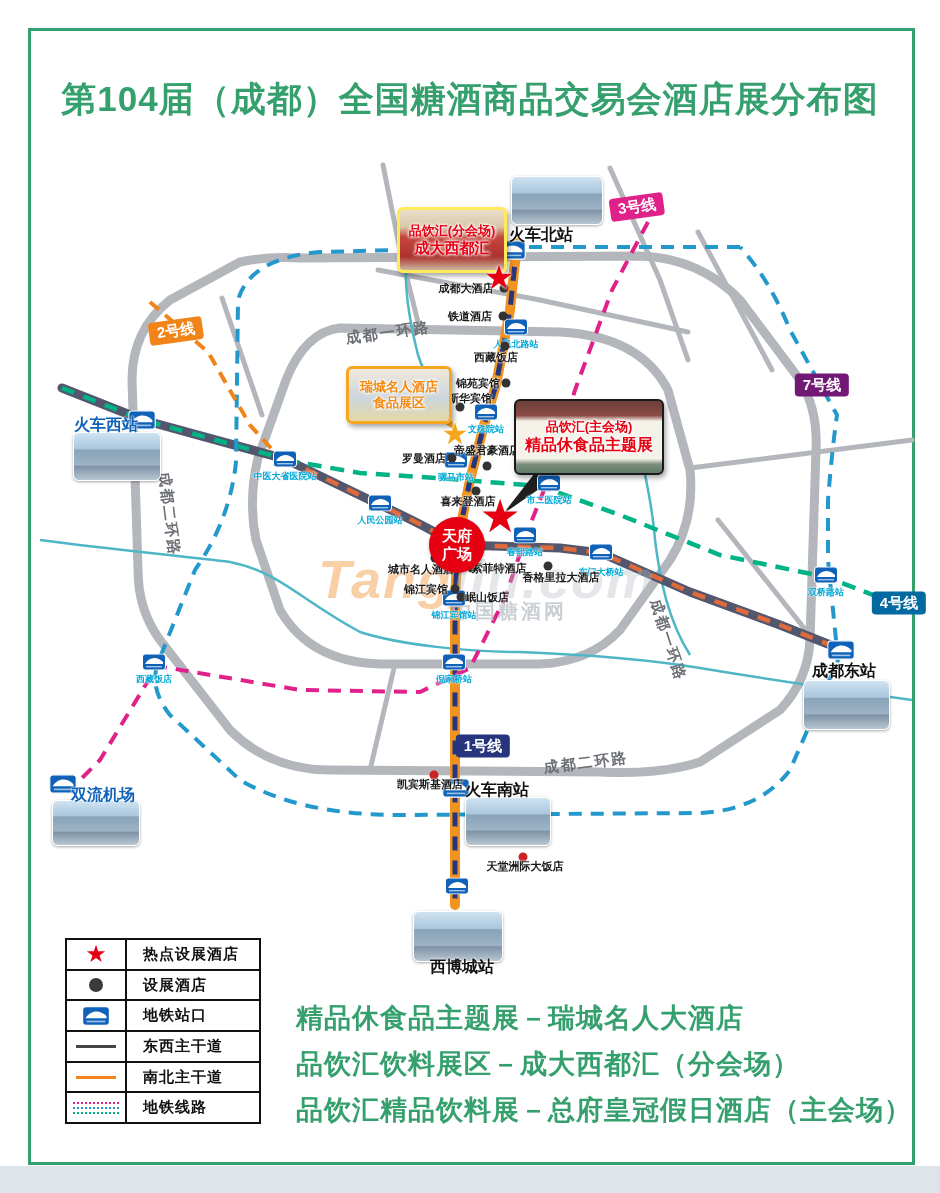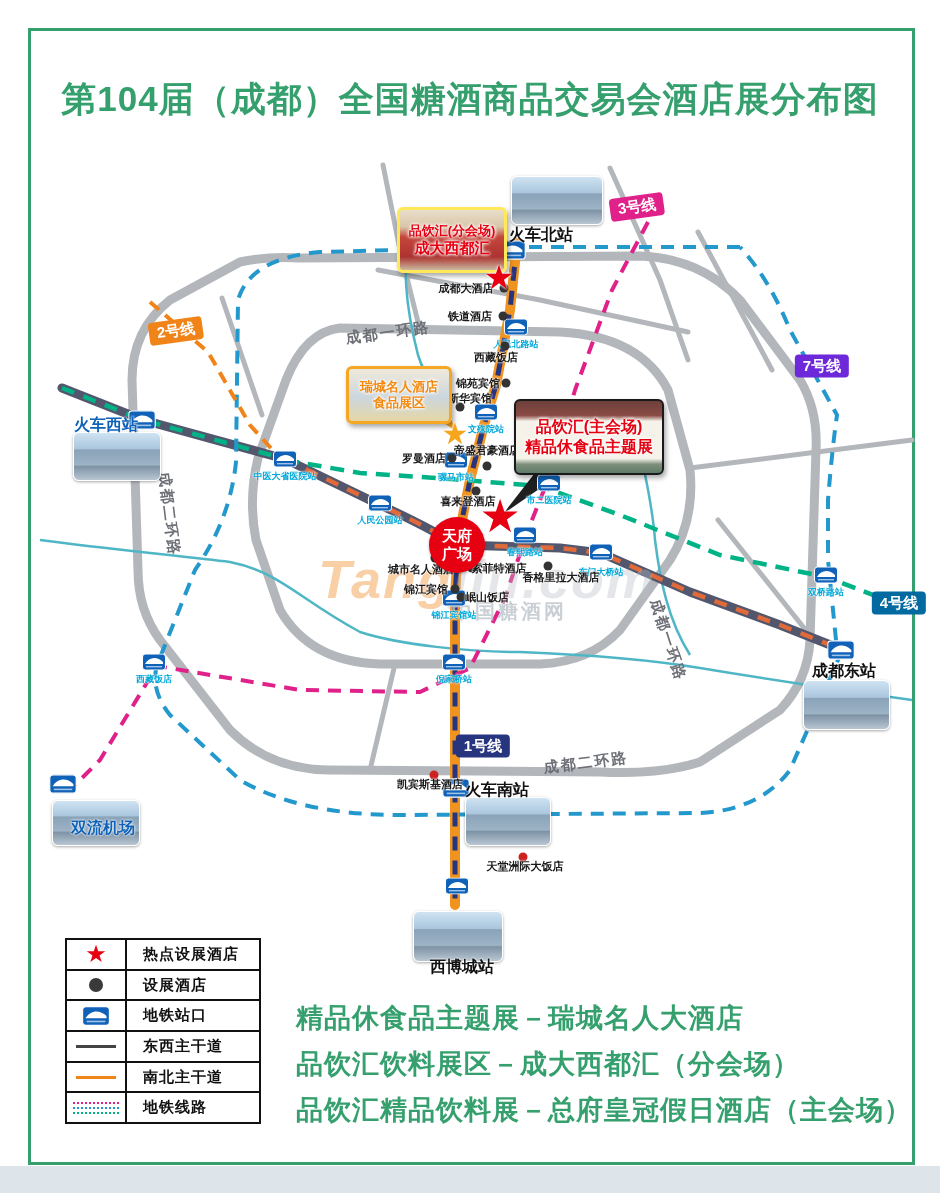--- a/index.html
+++ b/index.html
@@ -97,21 +97,21 @@
     <polygon points="428,412 444,404 457,432" fill="#f5a623"></polygon>
     <polygon points="538,469 568,469 503,514" fill="#1f1f1f"></polygon>
   </svg>
 
   <div id="wm-latin"><span class="a">Tang</span><span class="b">jiu.com</span></div>
   <div id="wm-cn">中国糖酒网</div>
 
   <div id="map-overlay">
       <div class="badge ctr" style="position: absolute; left: 176px; top: 331px; background: rgb(240, 132, 25); transform: translate(-50%, -50%) rotate(-8deg);">2号线</div>
       <div class="badge ctr" style="position: absolute; left: 637px; top: 207px; background: rgb(224, 33, 138); transform: translate(-50%, -50%) rotate(-8deg);">3号线</div>
-      <div class="badge ctr" style="position: absolute; left: 822px; top: 366px; background: #6d28d9; transform: translate(-50%, -50%) rotate(0deg);">7号线</div>
+      <div class="badge ctr" style="position: absolute; left: 822px; top: 385px; background: #701a75; transform: translate(-50%, -50%) rotate(0deg);">7号线</div>
       <div class="badge ctr" style="position: absolute; left: 899px; top: 603px; background: #0369a1; transform: translate(-50%, -50%) rotate(0deg);">4号线</div>
       <div class="badge ctr" style="position: absolute; left: 483px; top: 746px; background: rgb(39, 53, 126); transform: translate(-50%, -50%) rotate(0deg);">1号线</div>
       <div class="roadlab ctr" style="position: absolute; left: 388px; top: 333px; transform: translate(-50%, -50%) rotate(-8deg);">成都一环路</div>
       <div class="roadlab ctr" style="position: absolute; left: 668px; top: 640px; transform: translate(-50%, -50%) rotate(72deg);">成都一环路</div>
       <div class="roadlab ctr" style="position: absolute; left: 169px; top: 514px; transform: translate(-50%, -50%) rotate(83deg);">成都二环路</div>
       <div class="roadlab ctr" style="position: absolute; left: 586px; top: 763px; transform: translate(-50%, -50%) rotate(-7deg);">成都二环路</div>
       <div class="micon" style="position: absolute; left: 516px; top: 329px;"><svg width="24" height="17" viewBox="0 0 24 17">
           <rect x="0.5" y="0.5" width="23" height="16" rx="3" fill="#0f62b8" stroke="#fff"></rect>
           <path d="M3,10.5 C7,3.5 15,2.5 21,8.5 L21,10.5 Z" fill="#fff"></path>
           <rect x="4" y="12.5" width="16" height="1.4" fill="#9fc4e8"></rect>
@@ -217,21 +217,21 @@
         </svg></div>
       <div class="maj-lab ctr" style="position: absolute; left: 497px; top: 790px; color: rgb(17, 17, 17);">火车南站</div>
       <div class="photo" style="position: absolute; left: 413px; top: 911px; width: 88px; height: 49px;"></div>
       <div class="maj-lab ctr" style="position: absolute; left: 462px; top: 967px; color: rgb(17, 17, 17);">西博城站</div>
       <div class="photo" style="position: absolute; left: 52px; top: 800px; width: 86px; height: 44px;"></div>
       <div class="micon" style="position: absolute; left: 63px; top: 786px;"><svg width="27.599999999999998" height="19.549999999999997" viewBox="0 0 24 17">
           <rect x="0.5" y="0.5" width="23" height="16" rx="3" fill="#0f62b8" stroke="#fff"></rect>
           <path d="M3,10.5 C7,3.5 15,2.5 21,8.5 L21,10.5 Z" fill="#fff"></path>
           <rect x="4" y="12.5" width="16" height="1.4" fill="#9fc4e8"></rect>
         </svg></div>
-      <div class="maj-lab ctr" style="position: absolute; left: 103px; top: 828px; color: rgb(15, 98, 184);">双流机场</div>
+      <div class="maj-lab ctr" style="position: absolute; left: 103px; top: 795px; color: rgb(15, 98, 184);">双流机场</div>
       <div class="dot" style="position: absolute; left: 504px; top: 288px; width: 9px; height: 9px; background: rgb(51, 51, 51);"></div>
       <div class="hot-lab ctr" style="position: absolute; left: 466px; top: 288px;">成都大酒店</div>
       <div class="dot" style="position: absolute; left: 503px; top: 316px; width: 9px; height: 9px; background: rgb(51, 51, 51);"></div>
       <div class="hot-lab ctr" style="position: absolute; left: 470px; top: 316px;">铁道酒店</div>
       <div class="dot" style="position: absolute; left: 505px; top: 346px; width: 9px; height: 9px; background: rgb(51, 51, 51);"></div>
       <div class="hot-lab ctr" style="position: absolute; left: 496px; top: 357px;">西藏饭店</div>
       <div class="dot" style="position: absolute; left: 506px; top: 383px; width: 9px; height: 9px; background: rgb(51, 51, 51);"></div>
       <div class="hot-lab ctr" style="position: absolute; left: 478px; top: 383px;">锦苑宾馆</div>
       <div class="dot" style="position: absolute; left: 460px; top: 407px; width: 9px; height: 9px; background: rgb(51, 51, 51);"></div>
       <div class="hot-lab ctr" style="position: absolute; left: 470px; top: 398px;">新华宾馆</div>
@@ -257,21 +257,21 @@
       <div class="hot-lab ctr" style="position: absolute; left: 525px; top: 866px;">天堂洲际大饭店</div>
       <div class="callout co-branch" style="position: absolute; left: 397px; top: 207px; width: 104px; height: 60px;">
         <div class="cl" style="color: rgb(230, 0, 18); font-size: 13px;">品饮汇(分会场)</div>
         <div class="cl" style="color: rgb(230, 0, 18); font-size: 15px;">成大西都汇</div>
       </div>
       <div class="callout co-food" style="position: absolute; left: 346px; top: 366px; width: 100px; height: 52px;">
         <div class="cl" style="color: rgb(245, 137, 15); font-size: 13px;">瑞城名人酒店</div>
         <div class="cl" style="color: rgb(245, 137, 15); font-size: 13px;">食品展区</div>
       </div>
       <div class="callout co-main" style="position: absolute; left: 514px; top: 399px; width: 146px; height: 72px;">
-        <div class="cl" style="color: rgb(230, 0, 18); font-size: 16px;">品饮汇(主会场)</div>
+        <div class="cl" style="color: rgb(230, 0, 18); font-size: 13px;">品饮汇(主会场)</div>
         <div class="cl" style="color: rgb(230, 0, 18); font-size: 16px;">精品休食品主题展</div>
       </div>
       <div class="star" style="position: absolute; left: 499px; top: 277px; font-size: 34px; color: rgb(230, 0, 18);">★</div>
       <div class="star" style="position: absolute; left: 455px; top: 434px; font-size: 30px; color: rgb(247, 166, 27);">★</div>
       <div class="star" style="position: absolute; left: 500px; top: 516px; font-size: 46px; color: rgb(230, 0, 18);">★</div>
     </div>
 
   <div id="tianfu" style="position: absolute; left: 457px; top: 545px; height: 56px; width: 56px;">
     <div>天府</div>
     <div>广场</div>

